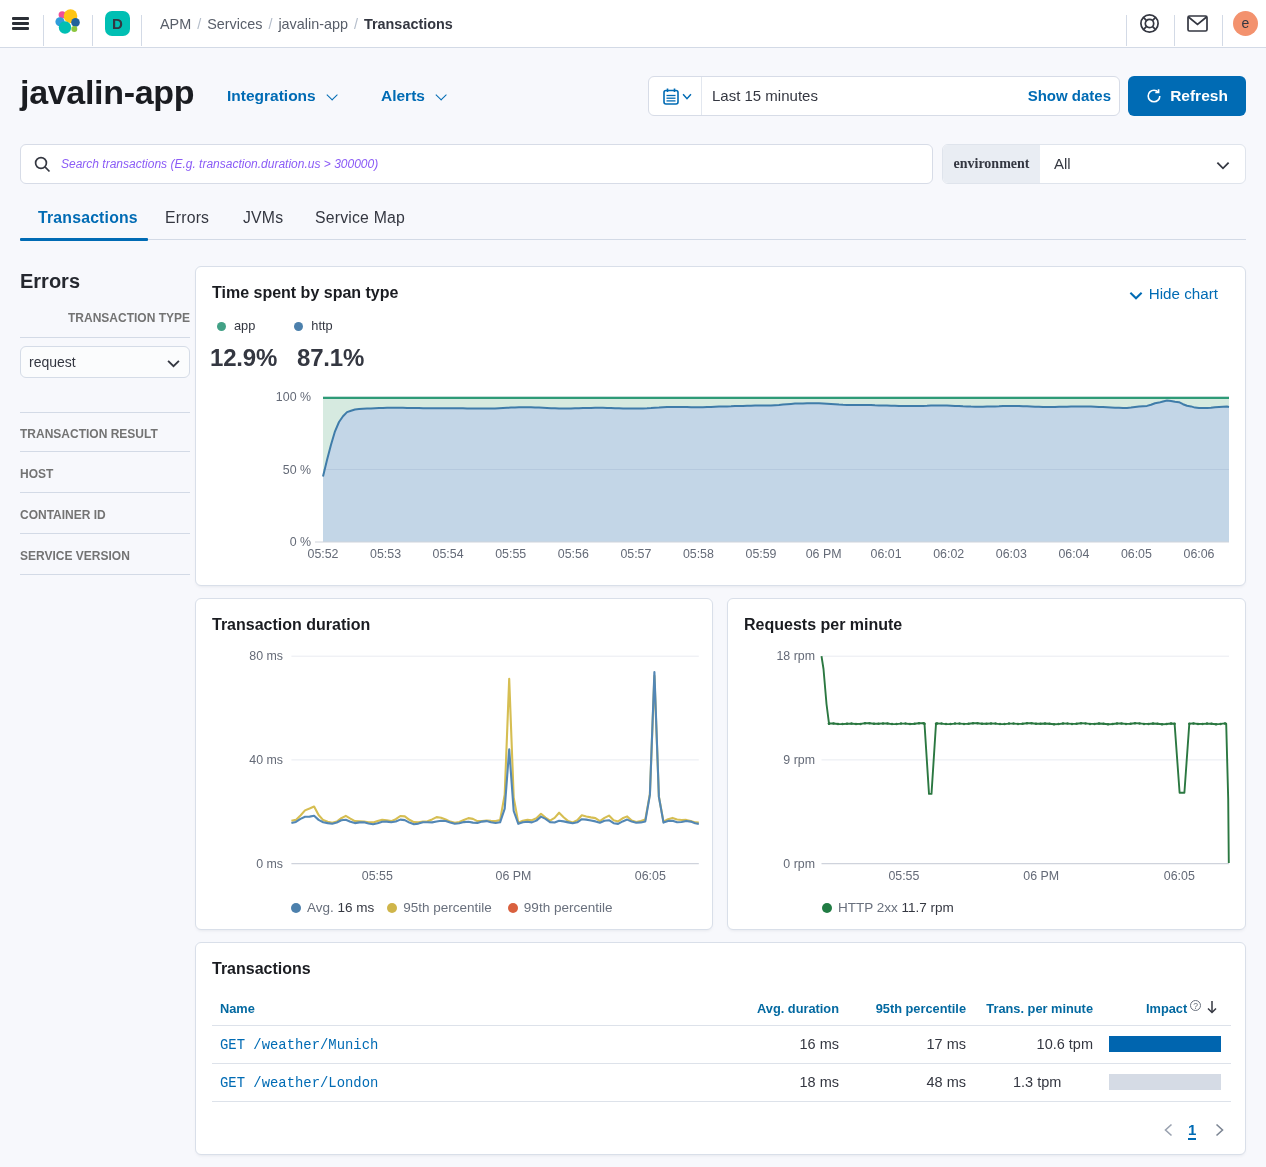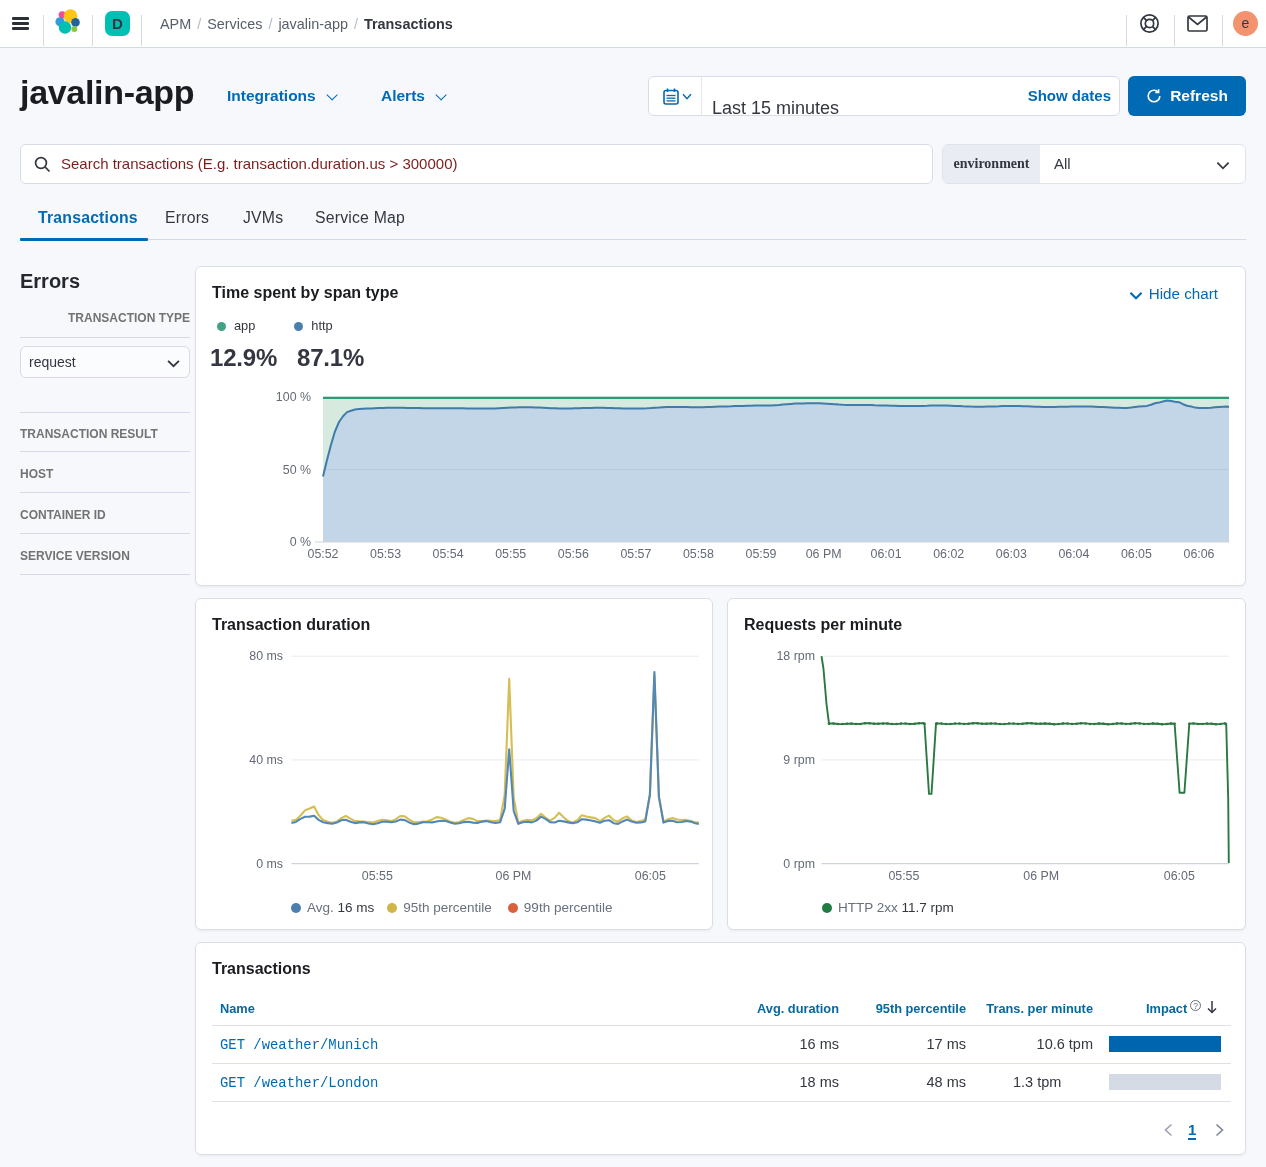--- a/index.html
+++ b/index.html
@@ -14,26 +14,26 @@
 .crumbs { position:absolute; left:160px; top:0; height:48px; line-height:48px; font-size:14.4px; color:#585e69; white-space:nowrap; }
 .crumbs .sep { color:#b4bdca; padding:0 6px; }
 .crumbs .last { color:#343741; font-weight:600; }
 .avatar { position:absolute; left:1233px; top:11px; width:25px; height:25px; border-radius:50%; background:#f3926e; color:#343741; text-align:center; line-height:25px; font-size:14px; }
 
 .h1 { position:absolute; left:20px; top:73px; font-size:34px; font-weight:700; color:#1a1c21; letter-spacing:-0.3px; }
 .toplink { position:absolute; top:86px; height:20px; line-height:20px; color:#006bb4; font-size:15.5px; font-weight:600; }
 .chev { display:inline-block; width:8px; height:8px; border-right:1.8px solid #006bb4; border-bottom:1.8px solid #006bb4; transform:rotate(45deg) translateY(-3px); margin-left:10px; }
 .datepick { position:absolute; left:648px; top:76px; width:472px; height:40px; background:#fff; border:1px solid #d7dce7; border-radius:6px; }
 .dp-left { position:absolute; left:0; top:0; width:53px; height:38px; border-right:1px solid #e2e7ef; }
-.dp-text { position:absolute; left:63px; top:12px; line-height:38px; font-size:18px; color:#343741; }
+.dp-text { position:absolute; left:63px; top:0; line-height:38px; font-size:15px; color:#343741; }
 .showdates { position:absolute; right:8px; top:0; line-height:38px; font-size:15px; color:#006bb4; font-weight:600; }
 .refresh { position:absolute; left:1128px; top:76px; width:118px; height:40px; background:#006bb4; border-radius:6px; color:#fff; font-size:15.5px; font-weight:600; text-align:center; line-height:40px; }
 
 .search { position:absolute; left:20px; top:144px; width:913px; height:40px; background:#fff; border:1px solid #d7dce7; border-radius:6px; }
-.search .ph { position:absolute; left:40px; top:0; line-height:38px; font-size:15px; color:#7f1d1d; }
+.search .ph { position:absolute; left:40px; top:0; line-height:38px; font-size:12px; color:#8b5cf6;font-style:italic; }
 .envsel { position:absolute; left:942px; top:144px; width:304px; height:40px; background:#fff; border:1px solid #dfe4ec; border-radius:6px; overflow:hidden; }
 .envsel .pre { position:absolute; left:0; top:0; width:97px; height:38px; background:#e9edf3; font-size:14px; font-weight:600; color:#343741; text-align:center; line-height:38px;font-family:Liberation Serif, serif; }
 .envsel .val { position:absolute; left:111px; top:0; line-height:38px; font-size:15px; color:#343741; }
 
 .tabs { position:absolute; left:20px; top:200px; width:1226px; height:40px; border-bottom:1px solid #d3dae6; }
 .tab { position:absolute; top:0; height:40px; line-height:36px; font-size:15.8px; letter-spacing:0.2px; color:#343741; }
 .tab.active { color:#006bb4; font-weight:600; }
 .underline { position:absolute; left:0px; top:38px; width:128px; height:2.5px; background:#006bb4; border-radius:1px; }
 
 .filters { position:absolute; left:20px; top:265px; width:170px; }

